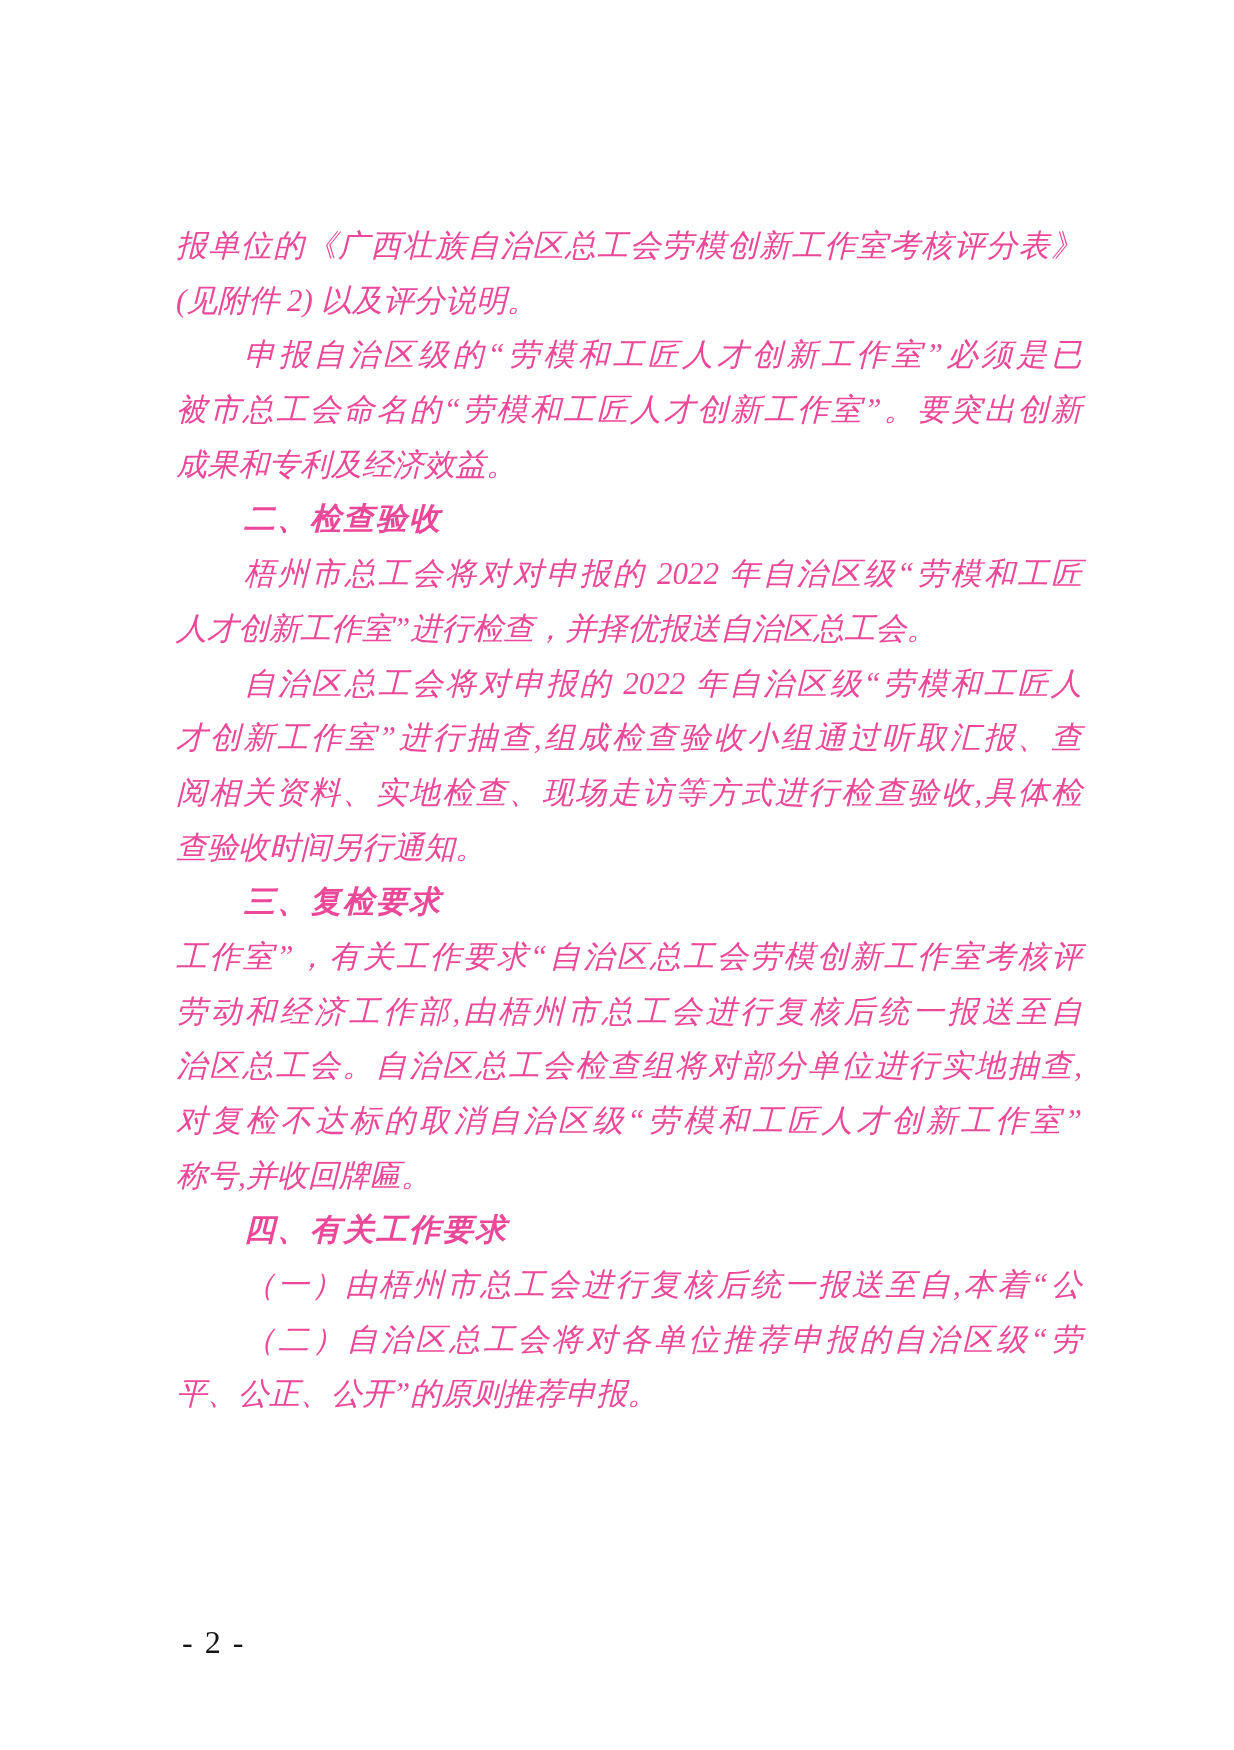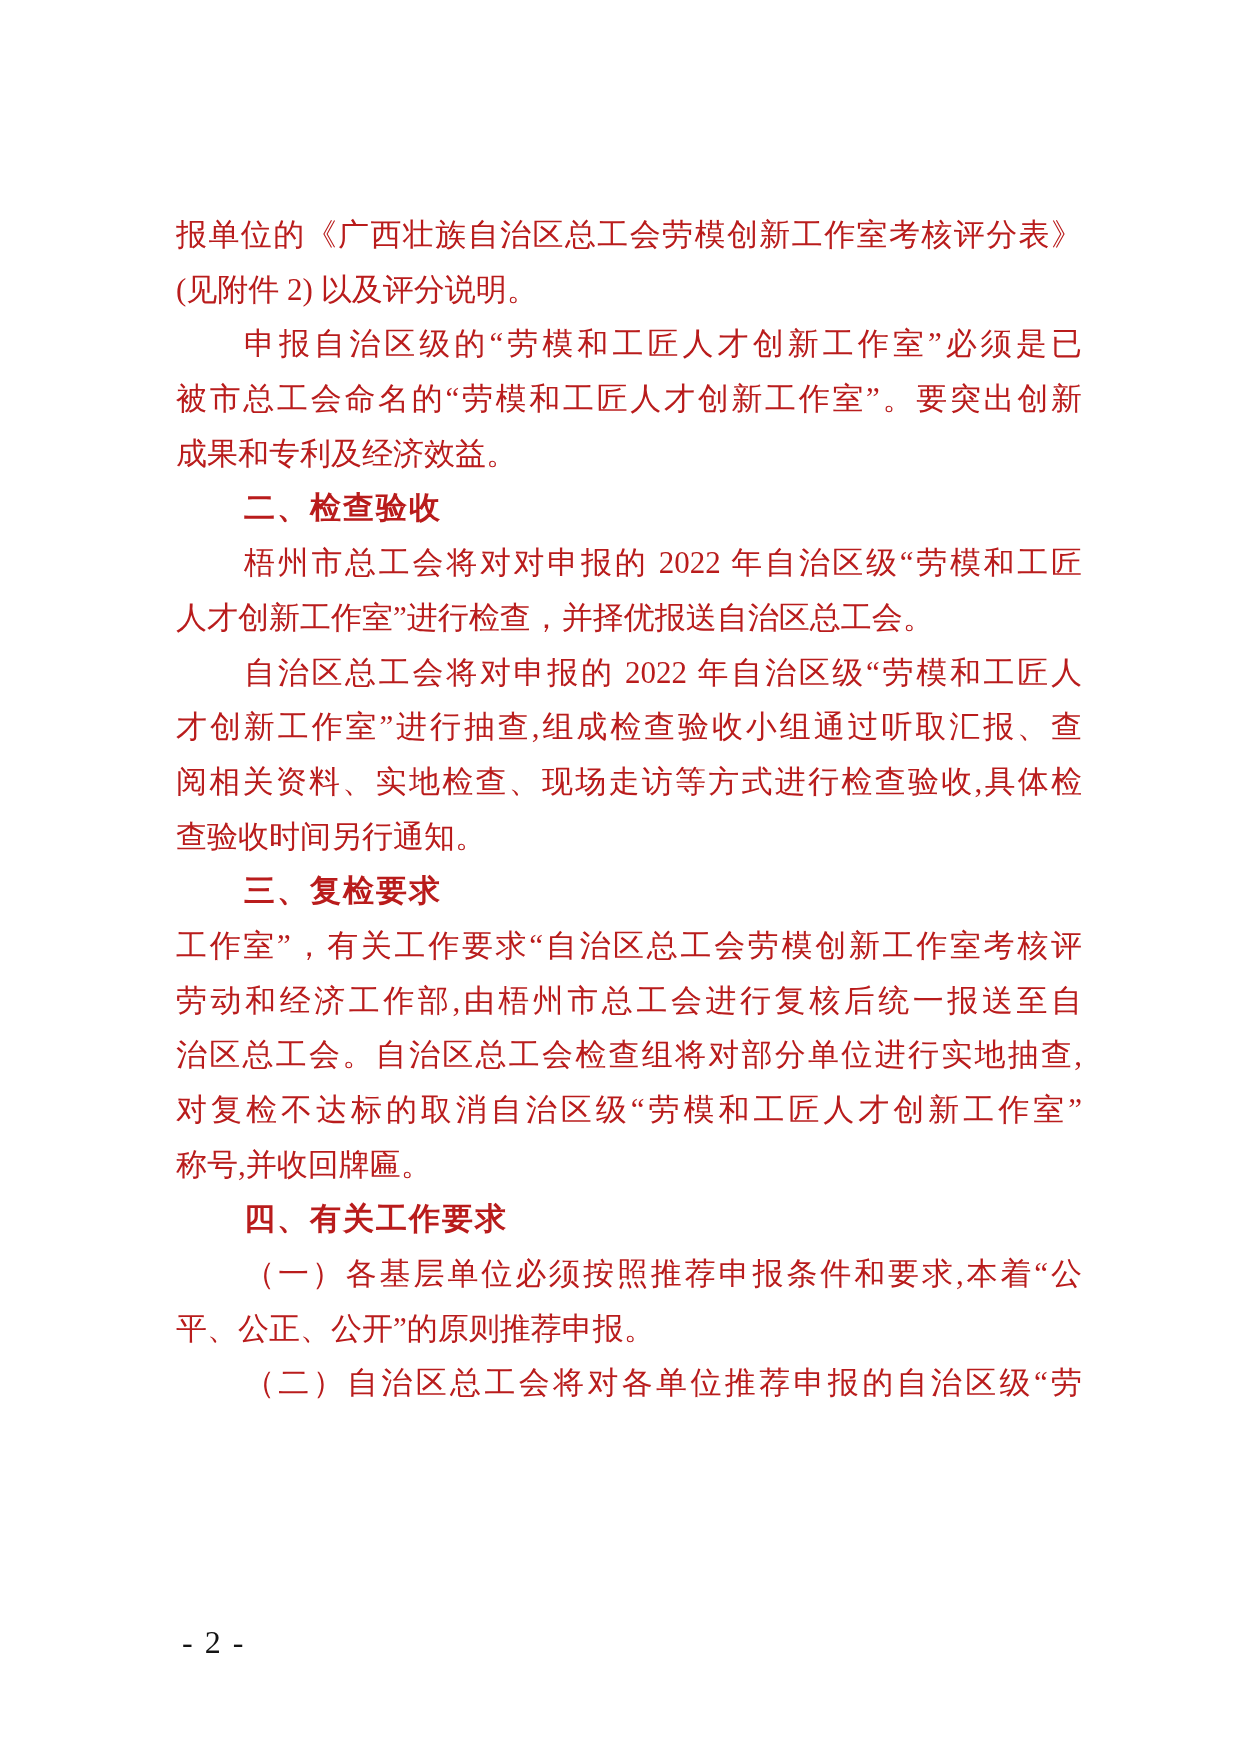--- a/index.html
+++ b/index.html
@@ -17,24 +17,25 @@
     position: absolute;
     left: 0; top: 0;
     width: 1234px;
     height: 1750px;
     background: #ffffff;
     overflow: hidden;
   }
   .content {
     position: absolute;
     left: 176px;
-    top: 208px;
+    top: 219px;
     width: 906px;
-    color: #b91c1c;
+    color: #ec4899;
     font-size: 31px;
+    font-style: italic;
   }
   .line {
     height: 54.7px;
     line-height: 54.7px;
     white-space: normal;
     overflow: visible;
   }
   
   .j {
     text-align: justify;
@@ -78,19 +79,19 @@
     <div class="line j">才创新工作室”进行抽查,组成检查验收小组通过听取汇报、查</div>
     <div class="line j">阅相关资料、实地检查、现场走访等方式进行检查验收,具体检</div>
     <div class="line">查验收时间另行通知。</div>
     <div class="line h i">三、复检要求</div>
     <div class="line j">工作室”，有关工作要求“自治区总工会劳模创新工作室考核评</div>
     <div class="line j">劳动和经济工作部,由梧州市总工会进行复核后统一报送至自</div>
     <div class="line j">治区总工会。自治区总工会检查组将对部分单位进行实地抽查,</div>
     <div class="line j">对复检不达标的取消自治区级“劳模和工匠人才创新工作室”</div>
     <div class="line">称号,并收回牌匾。</div>
     <div class="line h i">四、有关工作要求</div>
-    <div class="line j i">（一）各基层单位必须按照推荐申报条件和要求,本着“公</div>
+    <div class="line j i">（一）由梧州市总工会进行复核后统一报送至自,本着“公</div>
+    <div class="line j i">（二）自治区总工会将对各单位推荐申报的自治区级“劳</div>
     <div class="line">平、公正、公开”的原则推荐申报。</div>
-    <div class="line j i">（二）自治区总工会将对各单位推荐申报的自治区级“劳</div>
   </div>
 
   <div class="footer">- 2 -</div>
 </div>
 
 </body></html>

